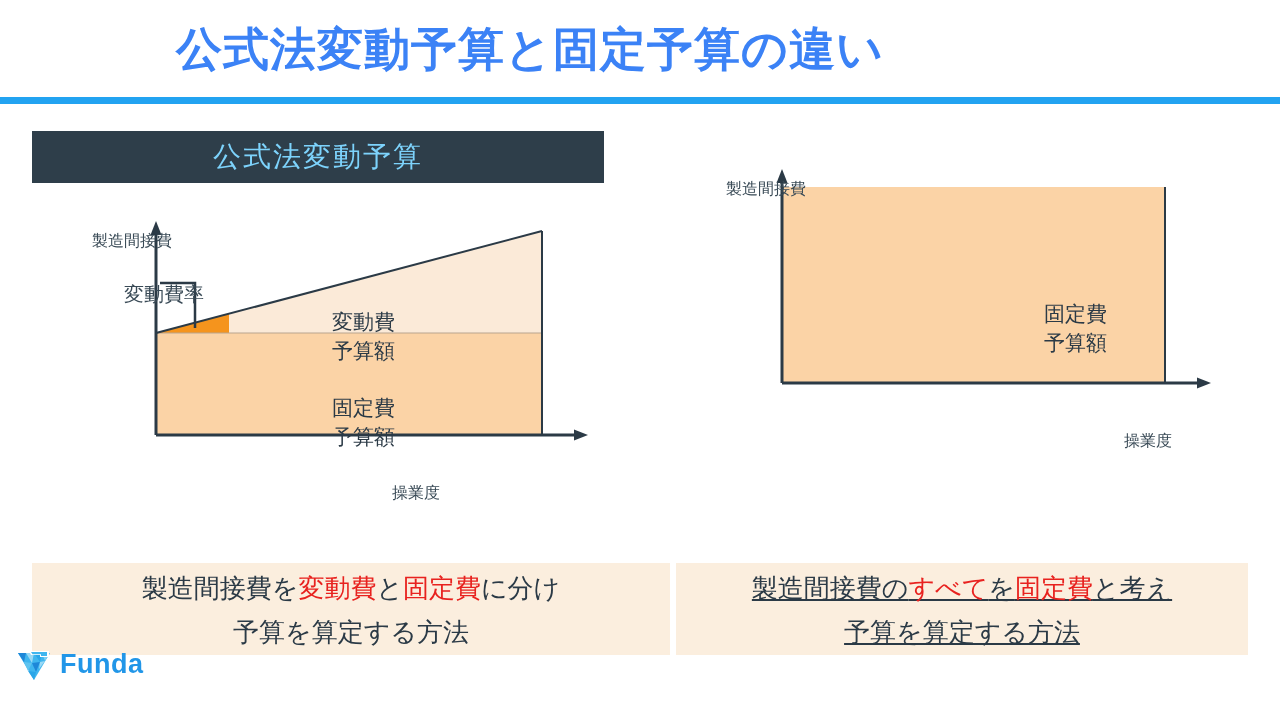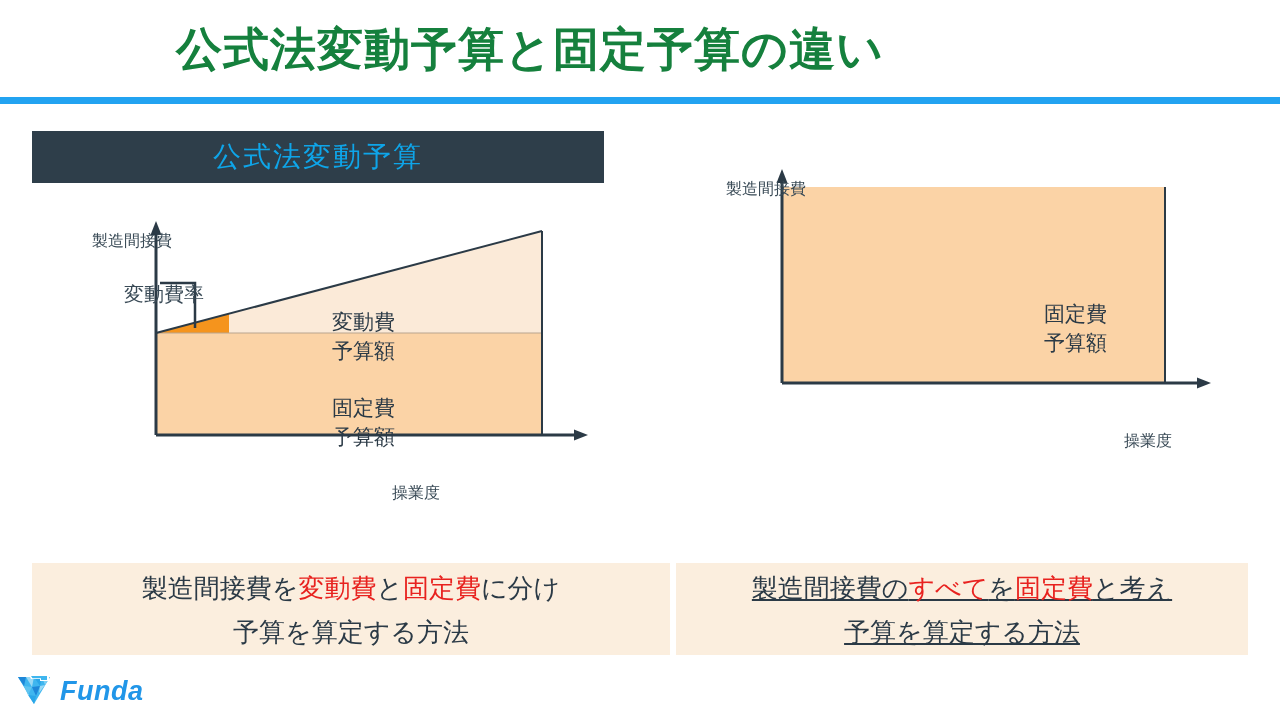--- a/index.html
+++ b/index.html
@@ -16,40 +16,40 @@
   }
 
   
   .slide-title {
     position: absolute;
     left: 0; top: 18px;
     width: 1060px;
     text-align: center;
     font-size: 46px;
     font-weight: bold;
-    color: #15803d;
+    color: #3b82f6;
     letter-spacing: 1px;
     line-height: 62px;
   }
   .title-rule {
     position: absolute;
     left: 0; top: 97px;
     width: 1280px; height: 7px;
     background: #22a3f1;
   }
 
   
   .panel { position: absolute; top: 131px; }
   .panel-left  { left: 32px;  width: 572px; }
   .panel-right { left: 676px; width: 572px; }
 
   .panel-header {
     height: 52px;
     background: #2e3e4a;
-    color: #0ea5e9;
+    color: #7dd3fc;
     font-size: 28px;
     line-height: 52px;
     text-align: center;
     letter-spacing: 2px;
   }
 
   
   .chart-wrap {
     position: relative;
     width: 572px;
@@ -102,25 +102,24 @@
     text-align: center;
     padding-top: 3px;
   }
   .caption-left  { left: 32px;  width: 638px; }
   .caption-right { left: 676px; width: 572px; text-decoration: underline; }
   .hl { color: #e8221f; }
 
   
   .logo {
     position: absolute;
-    left: 16px; top: 673px;
+    left: 16px; top: 649px;
     display: flex;
-    align-items: flex-end;
+    align-items: flex-start;
     gap: 8px;
-    font-style: italic;
   }
   .logo-text {
     font-size: 27px;
     font-weight: bold;
     color: #2196e8;
     letter-spacing: 0.5px;
   }
 </style>
 </head>
 <body>

